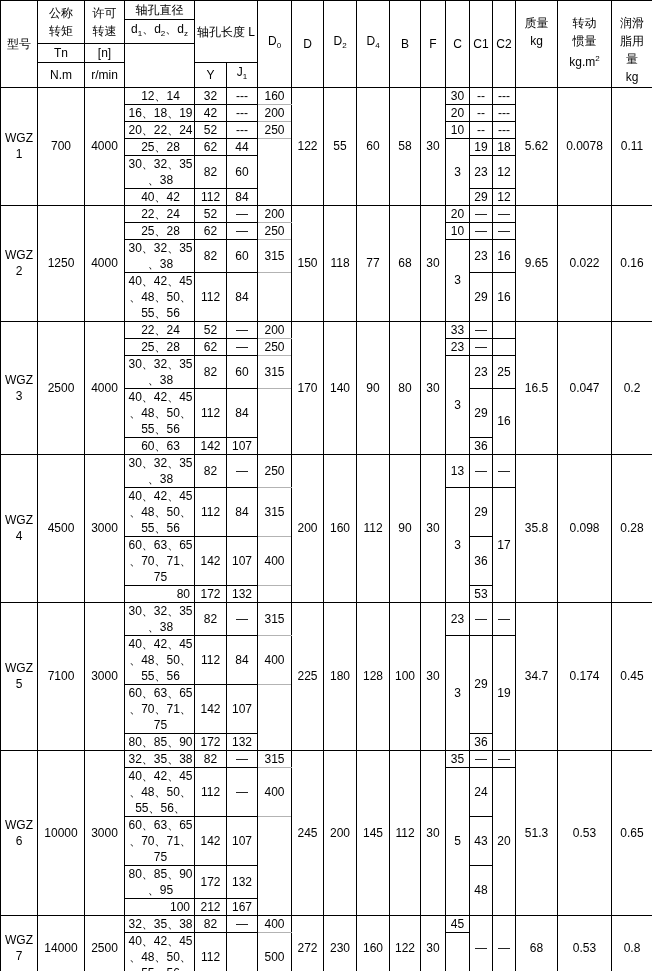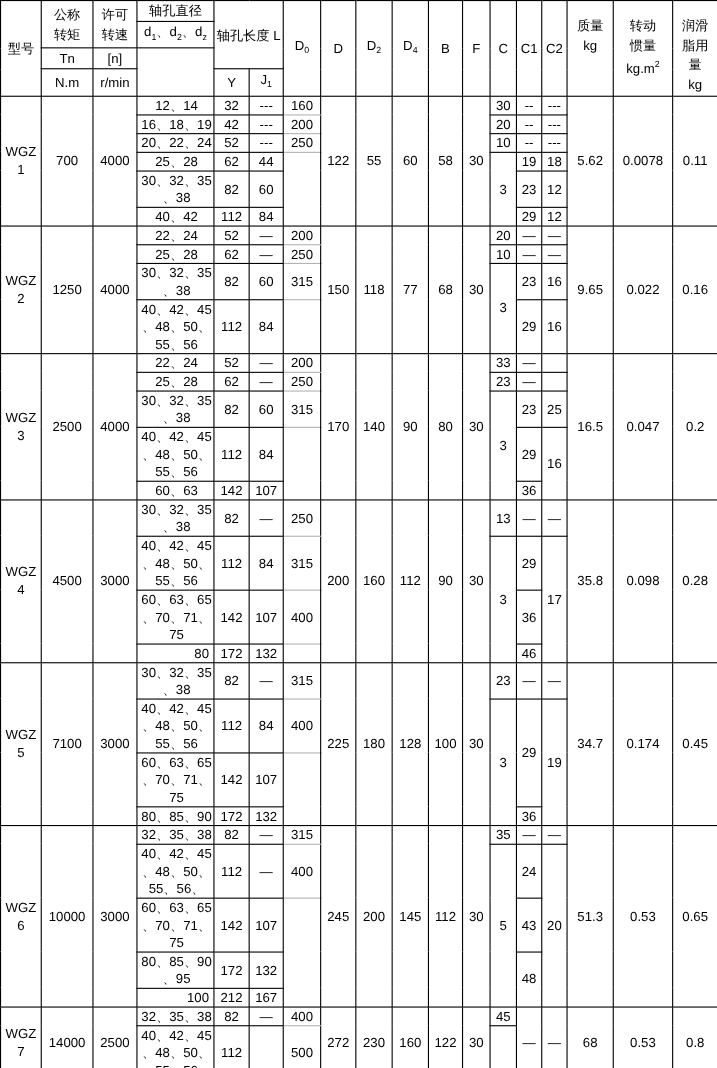--- a/index.html
+++ b/index.html
@@ -275,21 +275,21 @@
           <td>142</td>
           <td>107</td>
           <td class="gb">400</td>
           <td>36</td>
         </tr>
         <tr>
           <td class="bore right">80</td>
           <td>172</td>
           <td>132</td>
           <td></td>
-          <td>46</td>
+          <td>53</td>
         </tr>
         <tr>
           <td rowspan="4">WGZ5</td>
           <td rowspan="4">7100</td>
           <td rowspan="4">3000</td>
           <td class="bore">30、32、35<br>、38</td>
           <td>82</td>
           <td>—</td>
           <td class="gb">315</td>
           <td rowspan="4">225</td>

